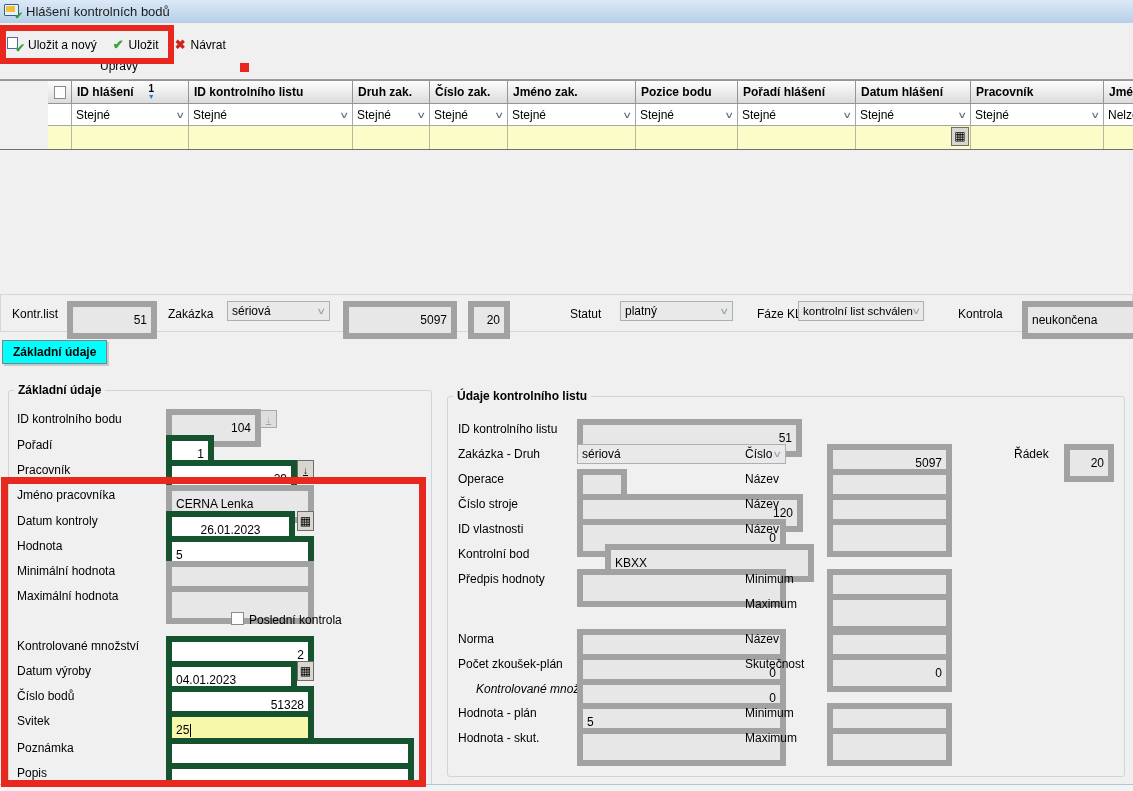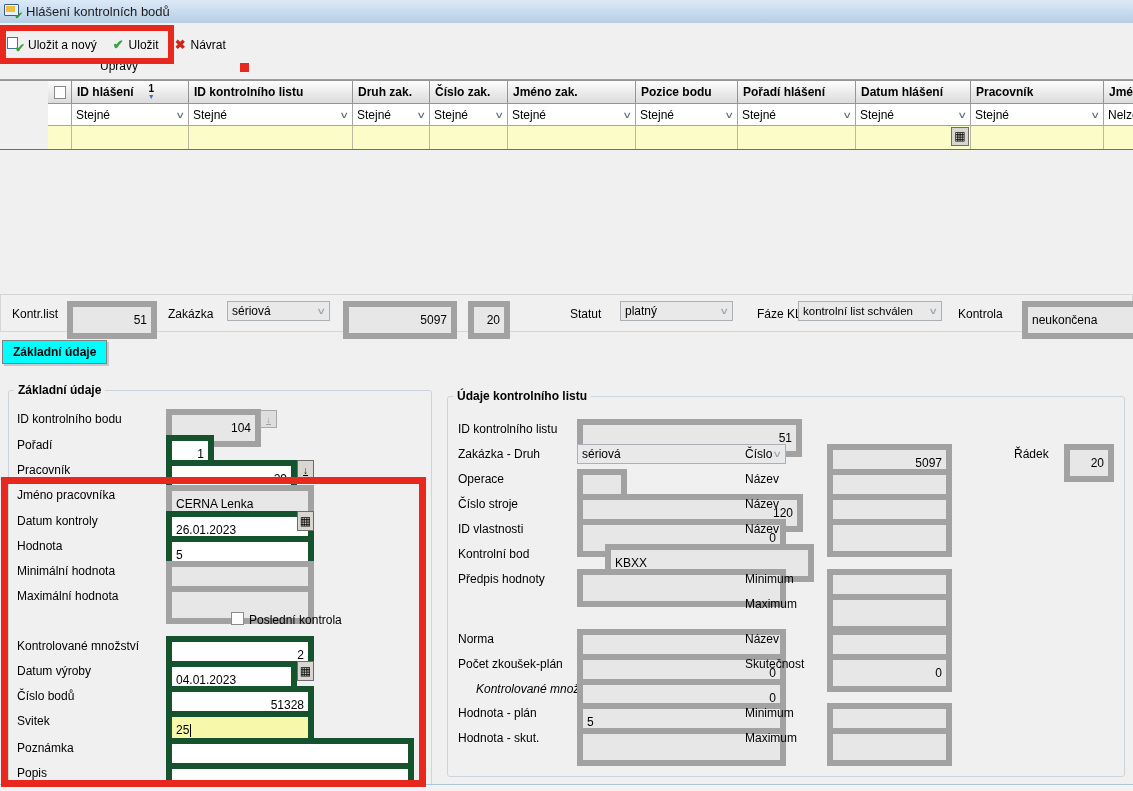--- a/index.html
+++ b/index.html
@@ -251,21 +251,21 @@
     </div>
   <div class="fld ro num" style="left:468px; top:301px; width:42px;">
       <span>20</span>
     </div>
   <span class="albl" style="left:570px; top:307px;">Statut</span>
   <div class="dd" style="left:620px; top:301px; width:113px;">
     <span>platný</span>
       <span class="chev">∨</span>
   </div>
   <span class="albl" style="left:757px; top:307px;">Fáze KL</span>
-  <div class="dd" style="left:798px; top:301px; width:144px; font-size:11.5px;">
+  <div class="dd" style="left:798px; top:301px; width:126px; font-size:11.5px;">
     <span>kontrolní list schválen</span>
       <span class="chev">∨</span>
   </div>
   <span class="albl" style="left:958px; top:307px;">Kontrola</span>
   <div class="fld ro" style="left:1022px; top:301px; width:120px;">
       <span>neukončena</span>
     </div>
 
   <div class="tab">Základní údaje</div>
 
@@ -291,21 +291,21 @@
     <span class="sqbtn" style="left:288px; top:69px; height:20px;">
         <span class="ar">↓</span>
       </span>
 
     <span class="albl" style="left:8px; top:97px;">Jméno pracovníka</span>
     <div class="fld ro" style="left:157px; top:94px; width:148px;">
         <span>CERNA Lenka</span>
       </div>
 
     <span class="albl" style="left:8px; top:123px;">Datum kontroly</span>
-    <div class="fld" style="left:157px; top:120px; width:148px;">
+    <div class="fld" style="left:157px; top:120px; width:129px;justify-content:center;">
         <span>26.01.2023</span>
       </div>
     <span class="sqbtn cal" style="left:288px; top:120px; height:20px;">
         <span>▦</span>
       </span>
 
     <span class="albl" style="left:8px; top:148px;">Hodnota</span>
     <div class="fld" style="left:157px; top:145px; width:148px;">
         <span>5</span>
       </div>

